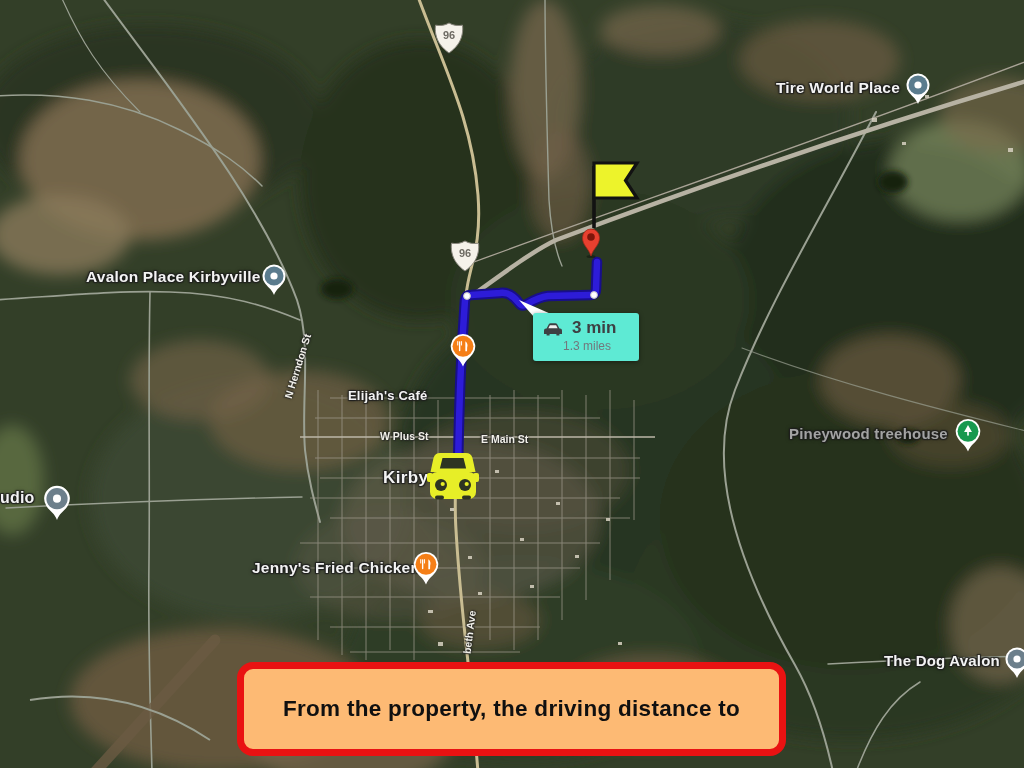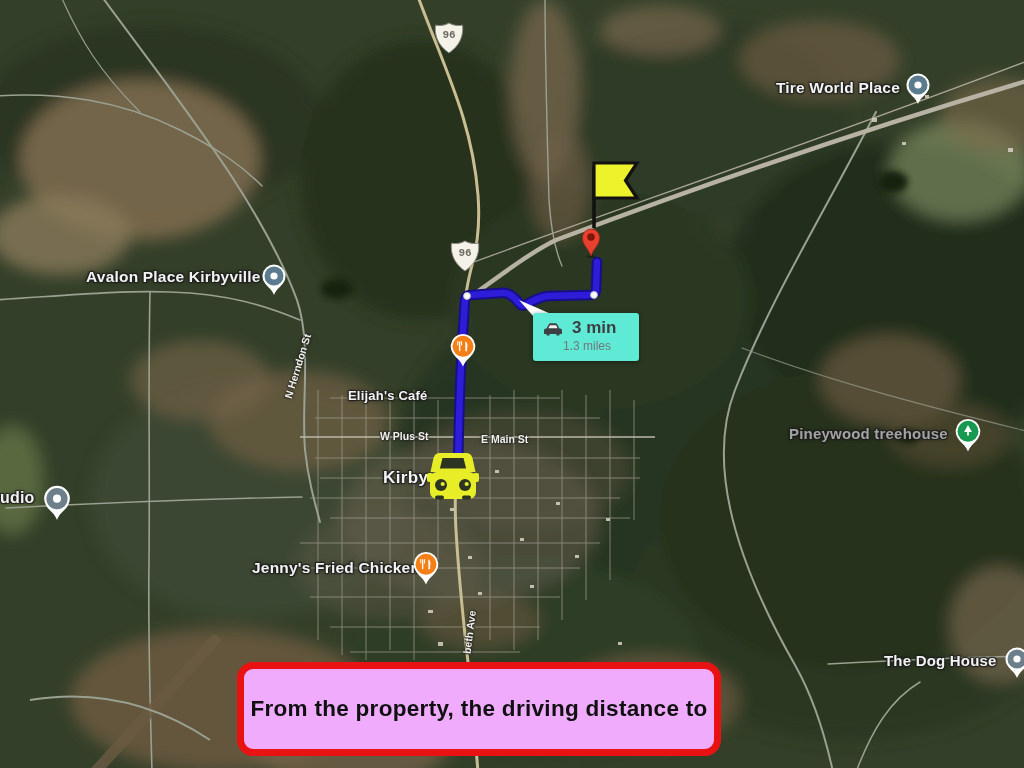--- a/index.html
+++ b/index.html
@@ -22,39 +22,39 @@
   }
   .street-label {
     position:absolute; color:#f0efe9; font-weight:bold; font-size:10.5px; white-space:nowrap;
     text-shadow:-1px -1px 1px rgba(40,40,40,.8), 1px 1px 1px rgba(40,40,40,.8), 0 0 3px rgba(0,0,0,.6);
   }
   .park-label { color:#a3a3a3; }
   .town-label { font-size:17px; letter-spacing:.4px; }
 
   .pin { position:absolute; }
 
-  .shield { position:absolute; width:30px; height:32px;font-family:Liberation Mono, monospace; }
+  .shield { position:absolute; width:30px; height:32px; }
   .shield span {
     position:absolute; left:0; top:7px; width:100%; text-align:center;
     font-size:11px; font-weight:bold; color:#6e6b63;
   }
 
   #route-box {
     position:absolute; left:533px; top:313px; width:106px; height:48px;
     background:#5eead4; border-radius:3px; box-shadow:0 1px 5px rgba(0,0,0,.45);
     padding:5px 8px 4px 9px;
   }
   #route-box .row1 { display:flex; align-items:center; }
   #route-box .duration { font-size:17px; font-weight:bold; color:#3d4043; margin-left:8px; }
   #route-box .distance { font-size:12px; color:#72777c; margin-top:1px; margin-left:1px;text-align:center; }
   #route-box-tail { position:absolute; left:517px; top:297px; }
 
   #banner {
-    position:absolute; left:237px; top:662px; width:484px; height:94px;
-    background:#f0abfc; border:7px solid #e91212; border-radius:16px;
+    position:absolute; left:237px; top:662px; width:549px; height:94px;
+    background:#fdba74; border:7px solid #e91212; border-radius:16px;
     display:flex; flex-direction:column; align-items:center; justify-content:center;
     z-index:8;
   }
   #banner .banner-line {
     color:#101010; font-weight:bold; font-size:22.5px; line-height:1.45;
     letter-spacing:.3px; text-align:center; white-space:nowrap;
   }
 </style>
 </head>
 <body>
@@ -239,21 +239,21 @@
     <div class="map-label park-label" style="left:789px; top:425px; font-size:15px;">Pineywood treehouse</div>
     <svg class="pin" style="left:952px; top:416px;" width="32" height="37" viewBox="0 0 30 34">
       <path d="M15,33 C12.5,26.5 8,24.8 5.5,20.5 A11.5,11.5 0 1 1 24.5,20.5 C22,24.8 17.5,26.5 15,33 Z" fill="#fff"></path>
       <circle cx="15" cy="14" r="9.8" fill="#17994f"></circle>
       <g fill="#fff">
         <polygon points="15,8.2 11.3,14.6 18.7,14.6"></polygon>
         <rect x="14.2" y="14.6" width="1.6" height="3.4"></rect>
       </g>
     </svg>
 
-    <div class="map-label" style="left:884px; top:652px; font-size:15px;">The Dog House</div>
+    <div class="map-label" style="left:884px; top:652px; font-size:15px;">The Dog Avalon</div>
     <svg class="pin" style="left:1002px; top:645px;" width="30" height="34" viewBox="0 0 30 34">
       <path d="M15,33 C12.5,26.5 8,24.8 5.5,20.5 A11.5,11.5 0 1 1 24.5,20.5 C22,24.8 17.5,26.5 15,33 Z" fill="#fff"></path>
       <circle cx="15" cy="14" r="9.5" fill="#6c7f8b"></circle>
       <circle cx="15" cy="14" r="3.6" fill="#fff"></circle>
     </svg>
 
     <div class="map-label town-label" style="left:383px; top:468px;">Kirbyville</div>
   </div>
 
   <div class="layer z5">

